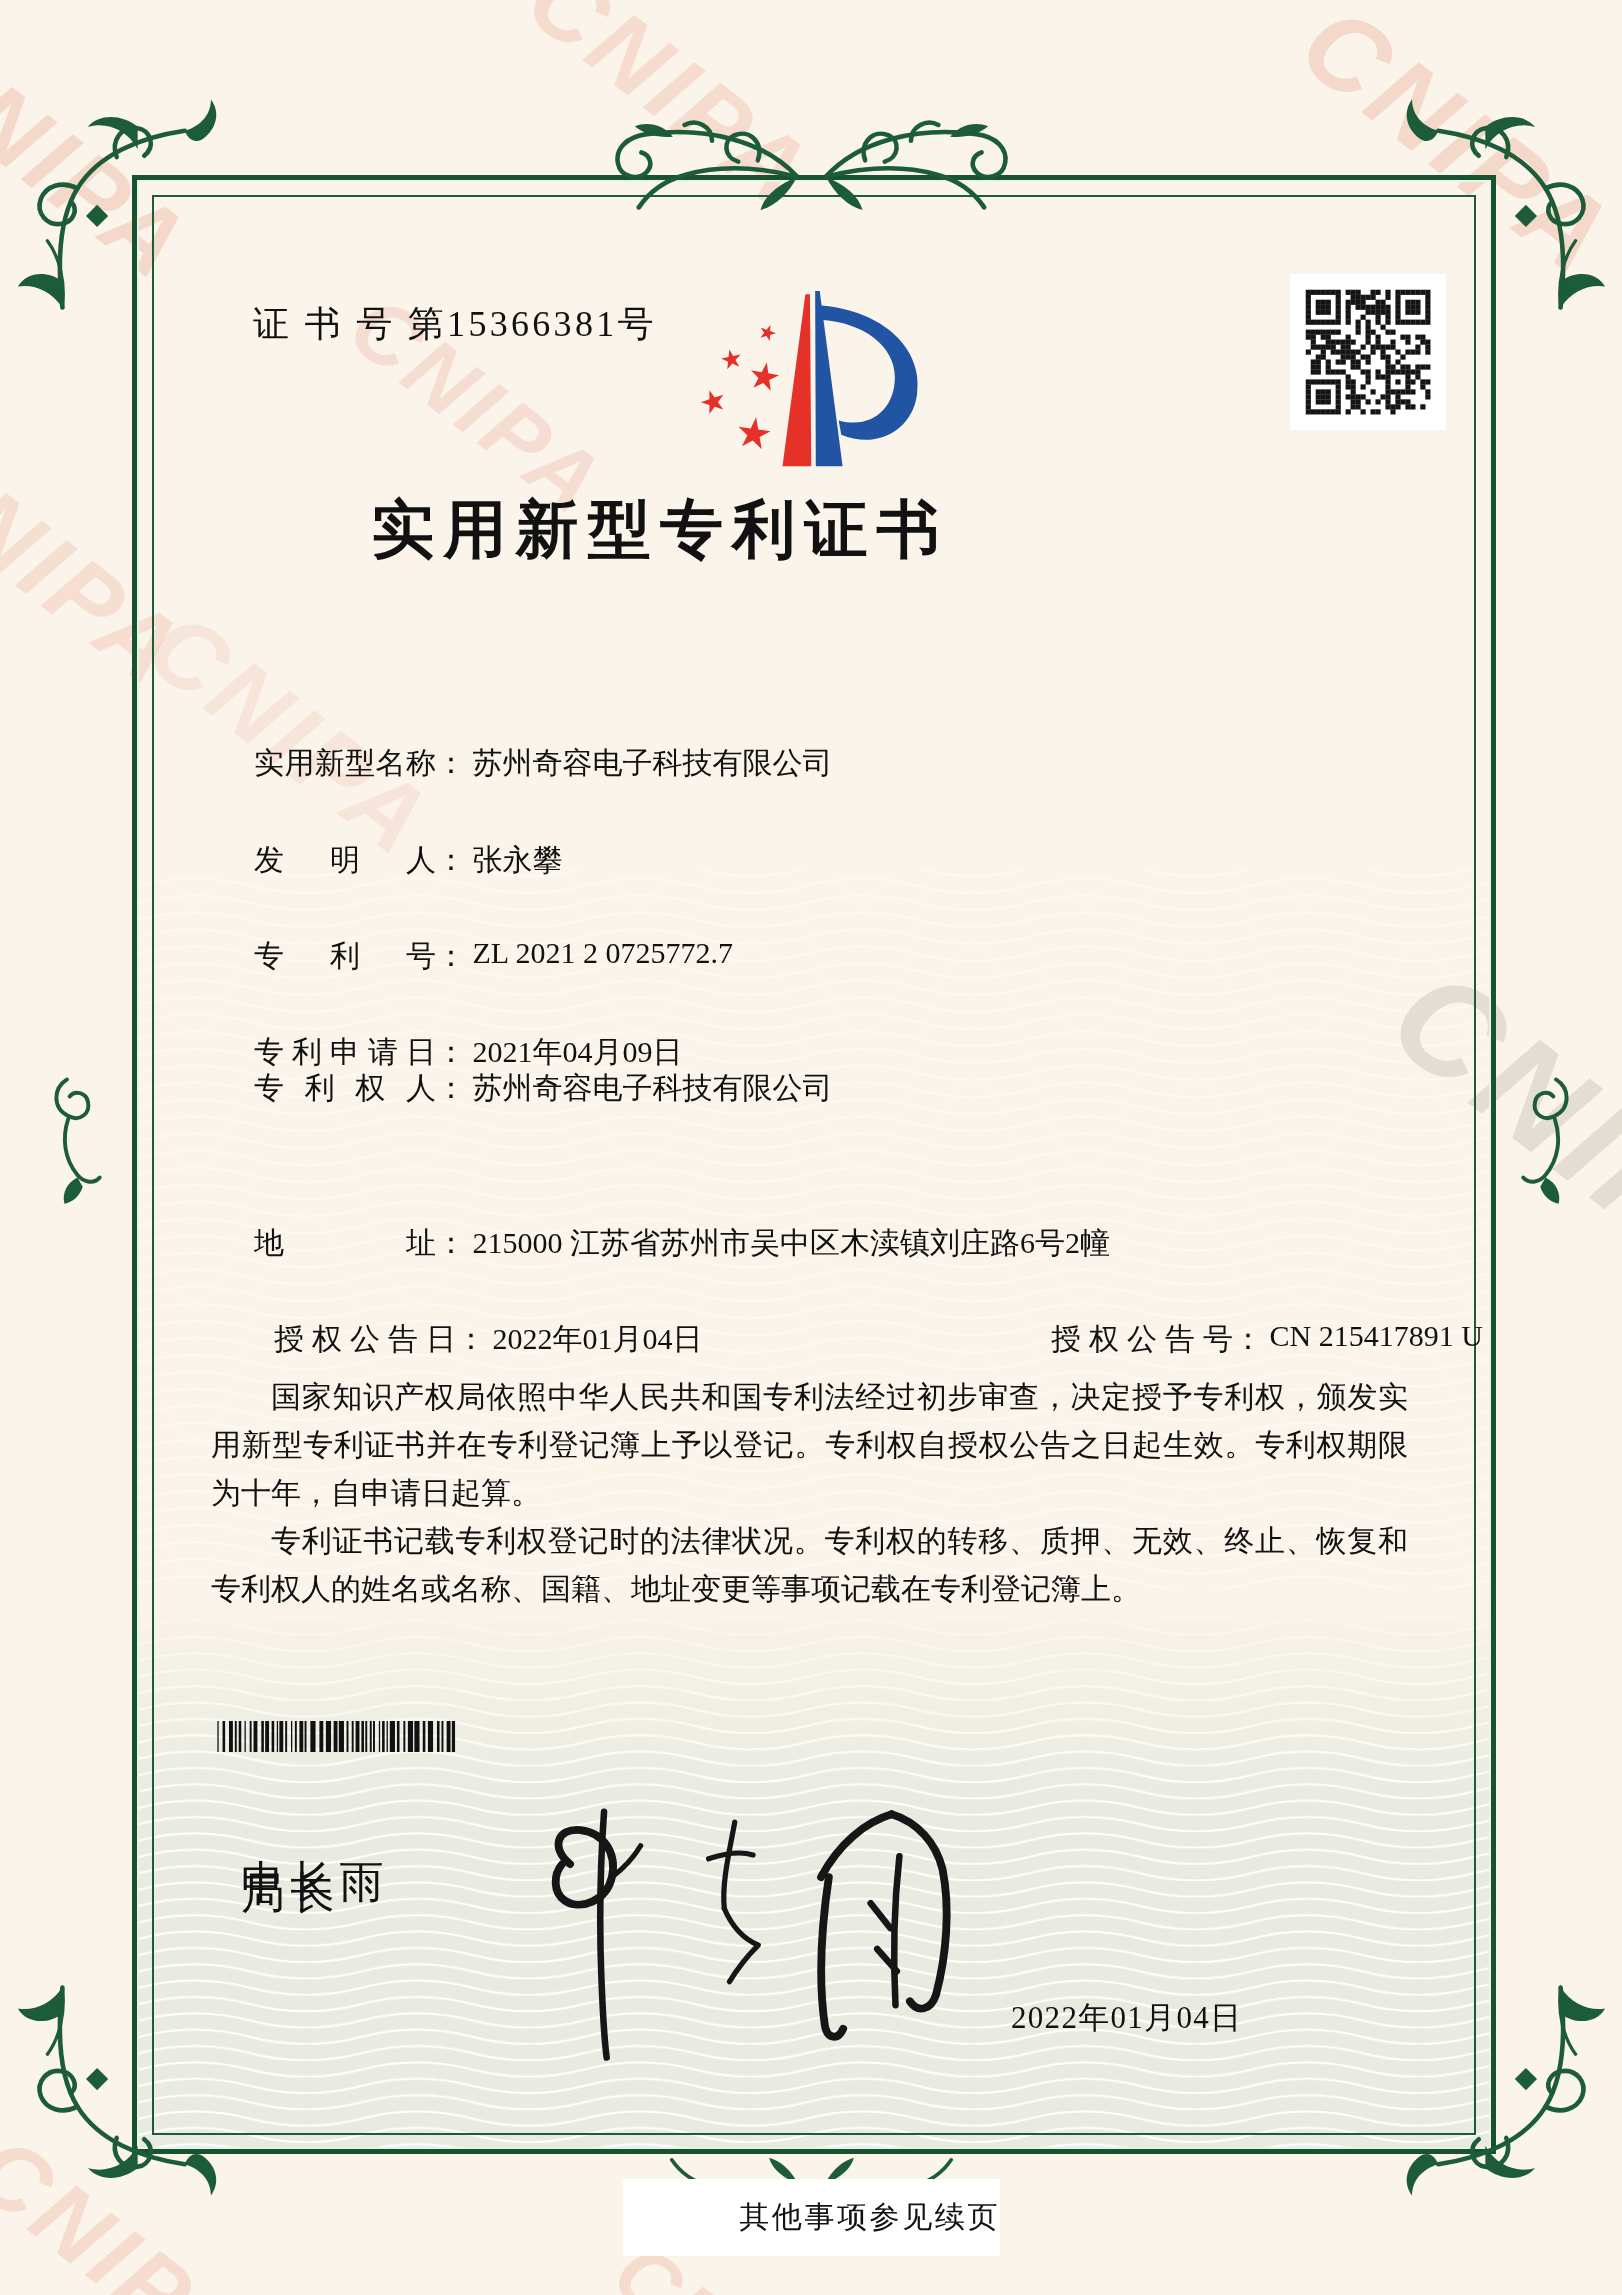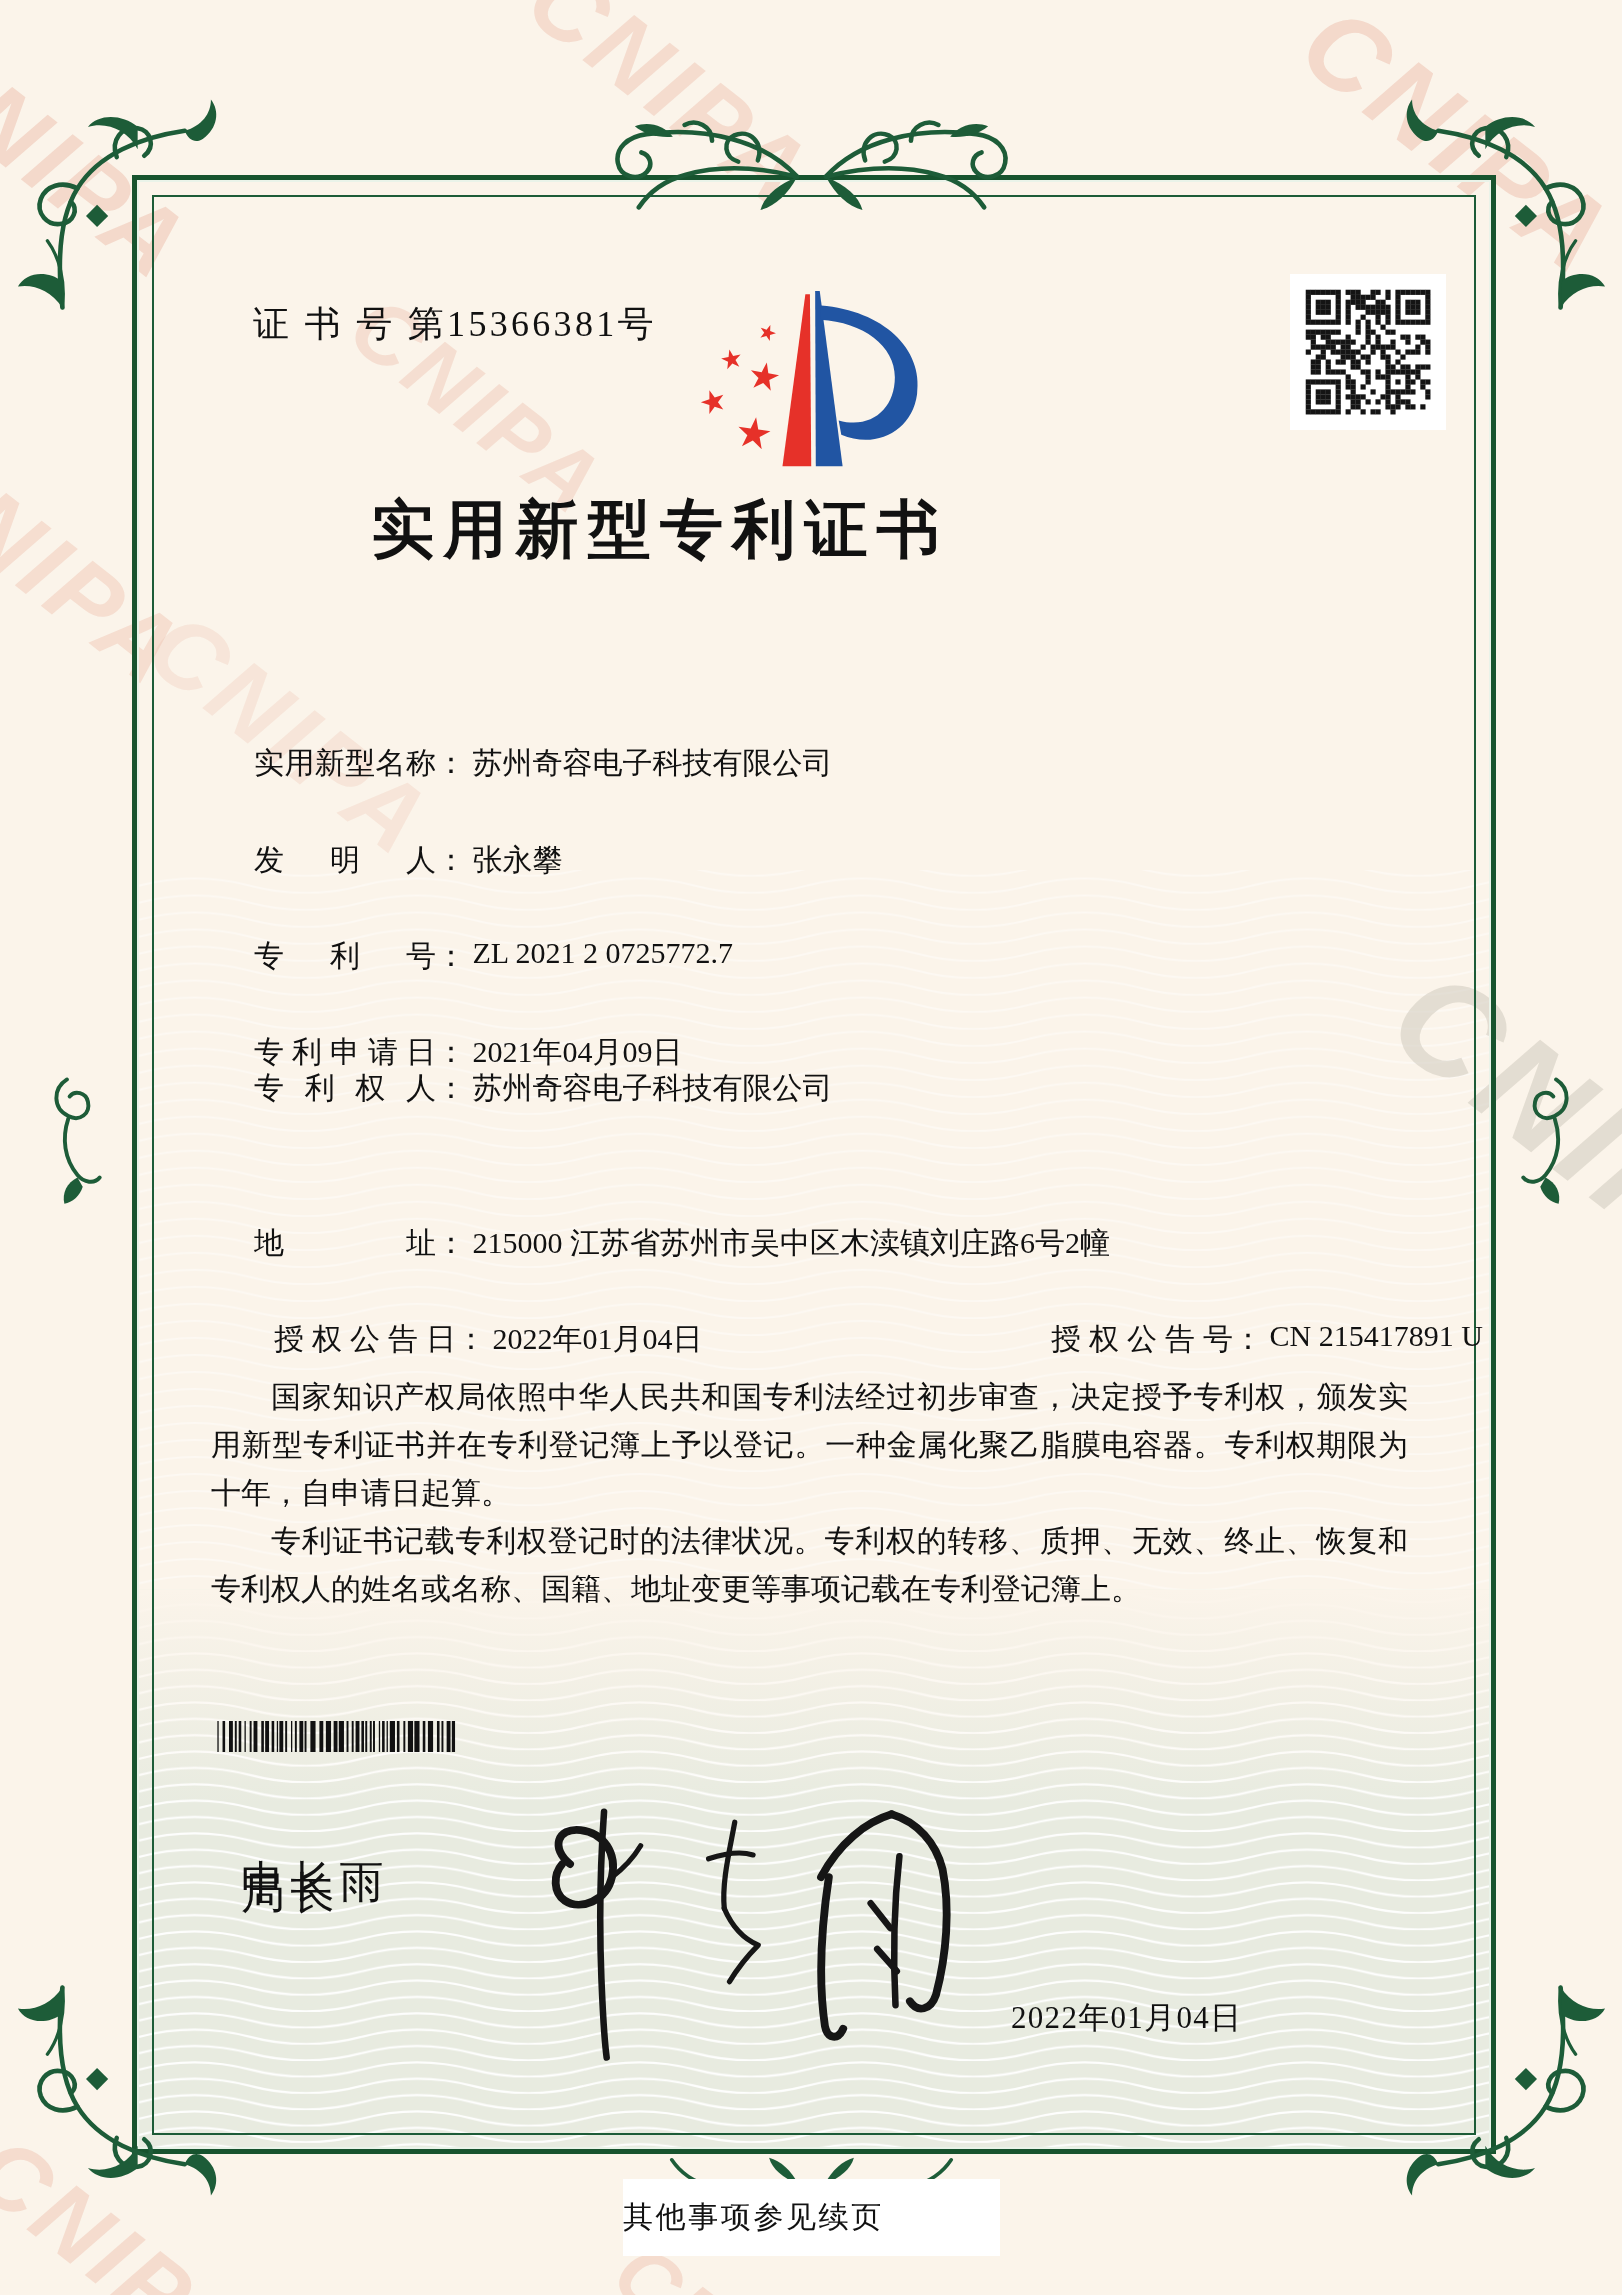--- a/index.html
+++ b/index.html
@@ -62,21 +62,21 @@
   .signdate{
     position:absolute;left:1011px;top:1997px;
     font-size:31px;letter-spacing:1.3px;white-space:nowrap;
   }
   .pageinfo{
     position:absolute;left:0;width:1623px;top:2106px;
     text-align:center;font-size:27.5px;letter-spacing:1.3px;
   }
   .footbox{
     position:absolute;left:623px;top:2179px;width:377px;height:77px;
-    background:#ffffff;display:flex;align-items:center;justify-content:flex-start;
+    background:#ffffff;display:flex;align-items:center;justify-content:flex-end;
     font-size:30px;letter-spacing:2.6px;
   }
 </style>
 </head>
 <body>
 
 <div class="page">
 
   <svg class="abs" style="left:139px;top:196px;" width="1356" height="1956" viewBox="0 0 2072 2989">
     <defs>
@@ -506,21 +506,21 @@
     <span class="flabel">地址</span><span class="fcolon">：</span><span class="fvalue">215000 江苏省苏州市吴中区木渎镇刘庄路6号2幢</span>
   </div>
   <div class="row" style="top:1319px;margin-left:20px;">
     <span class="flabel">授权公告日</span><span class="fcolon">：</span><span class="fvalue">2022年01月04日</span>
     <span class="row2">
       <span class="flabel">授权公告号</span><span class="fcolon">：</span><span class="fvalue">CN 215417891 U</span>
     </span>
   </div>
 
   <div class="paras">
-    <p>国家知识产权局依照中华人民共和国专利法经过初步审查，决定授予专利权，颁发实用新型专利证书并在专利登记簿上予以登记。一种金属化聚乙脂膜电容器。专利权期限为十年，自申请日起算。</p>
+    <p>国家知识产权局依照中华人民共和国专利法经过初步审查，决定授予专利权，颁发实用新型专利证书并在专利登记簿上予以登记。专利权自授权公告之日起生效。专利权期限为十年，自申请日起算。</p>
     <p>专利证书记载专利权登记时的法律状况。专利权的转移、质押、无效、终止、恢复和专利权人的姓名或名称、国籍、地址变更等事项记载在专利登记簿上。</p>
   </div>
 
   <svg id="barcode" class="abs" style="left:216px;top:1721px;" width="243" height="31" viewBox="0 0 372 48">
       <rect x="0" y="0" width="2" height="48" fill="#111"></rect>
       <rect x="8" y="0" width="4" height="48" fill="#111"></rect>
       <rect x="18" y="0" width="6" height="48" fill="#111"></rect>
       <rect x="27" y="0" width="3" height="48" fill="#111"></rect>
       <rect x="33" y="0" width="4" height="48" fill="#111"></rect>
       <rect x="42" y="0" width="2" height="48" fill="#111"></rect>

